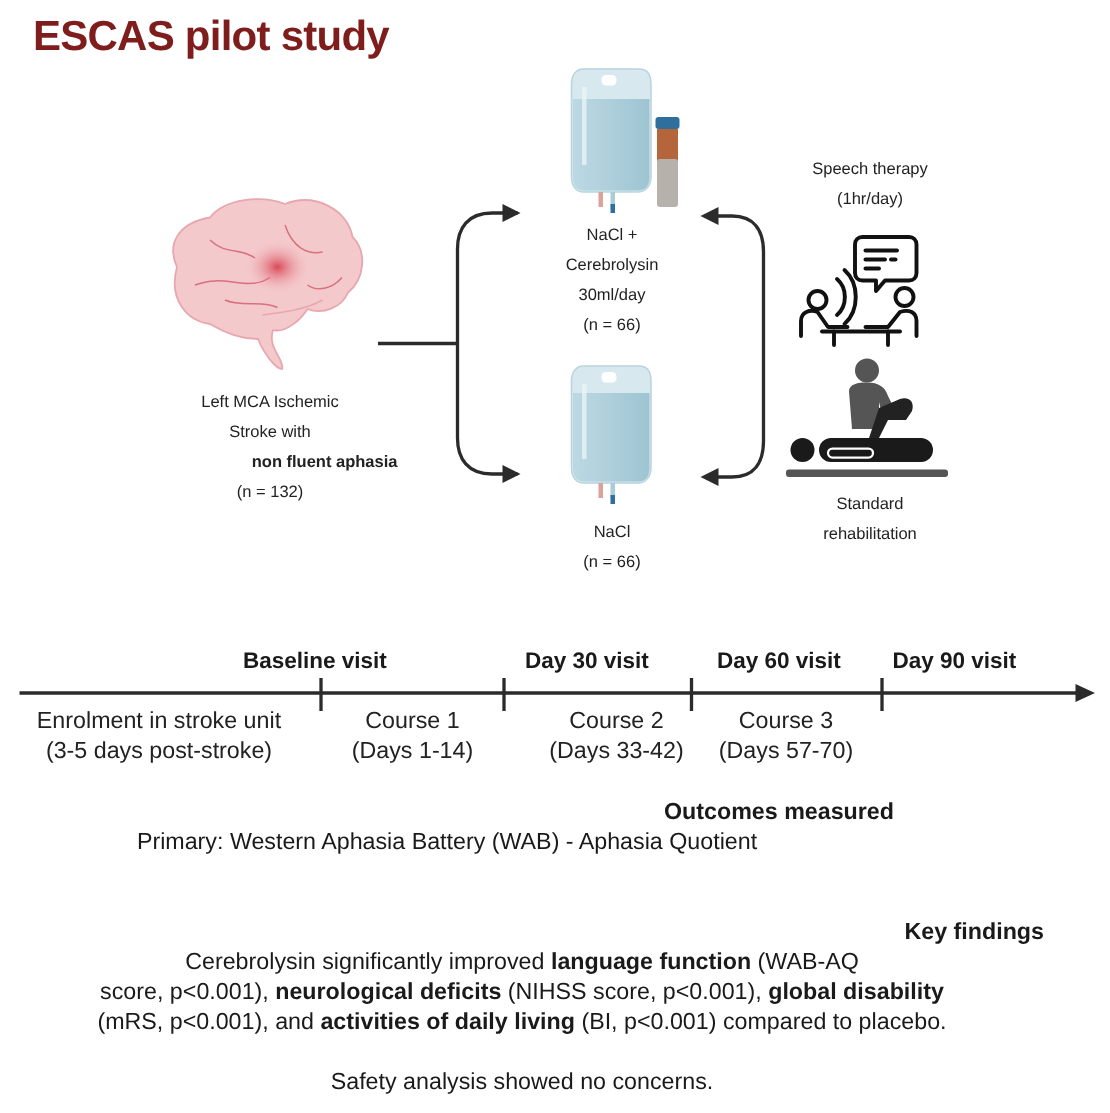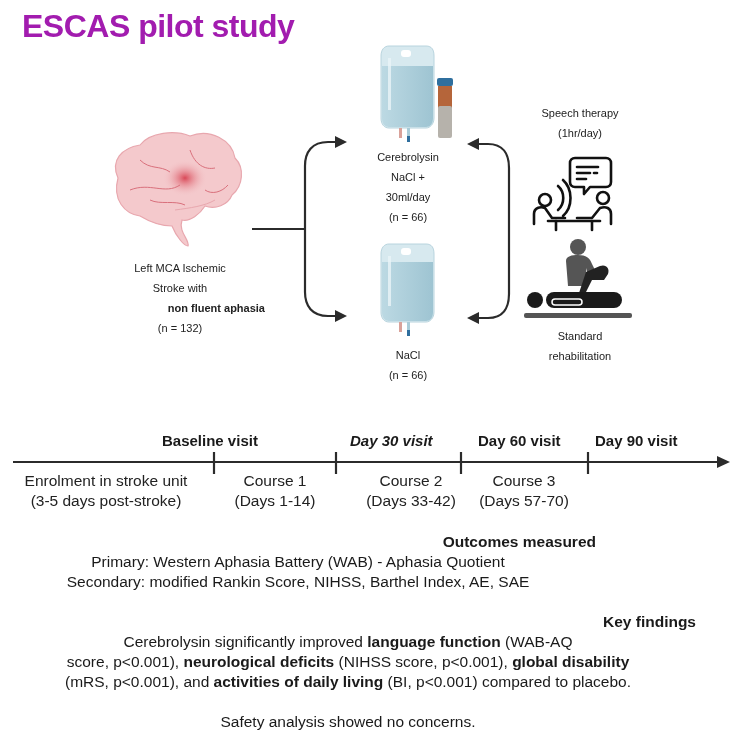--- a/index.html
+++ b/index.html
@@ -1,19 +1,19 @@
 <!DOCTYPE html>
 <html><head>
 <meta charset="utf-8">
 <style>
   html, body { margin: 0; padding: 0; background: #ffffff; }
   body { width: 740px; height: 742px; position: relative; overflow: hidden;
          font-family: "Liberation Sans", "DejaVu Sans", sans-serif; color: #1f1f1f; }
   .abs { position: absolute; }
-  .title { left: 22px; top: 8px; font-size: 32px; font-weight: bold; color: #a21caf; letter-spacing: -0.5px; }
+  .title { left: 22px; top: 8px; font-size: 28px; font-weight: bold; color: #7f1d1d; letter-spacing: -0.5px; }
   .center { text-align: center; }
   .lbl { font-size: 11px; line-height: 20px; color: #222; }
   svg { position: absolute; left: 0; top: 0; }
   .bold { font-weight: bold; text-align: right; }
   .tl-top { font-size: 15px; font-weight: bold; color: #1a1a1a; }
   .tl-bot { font-size: 15.5px; line-height: 20px; color: #222; text-align: center; }
   .outcomes { left: 0; width: 596px; top: 532px; text-align: center; font-size: 15.5px; line-height: 20px; color: #1a1a1a; }
   .findings { left: 0; width: 696px; top: 612px; text-align: center; font-size: 15.5px; line-height: 20px; color: #1a1a1a; }
   .findings p, .outcomes p { margin: 0; }
 </style>
@@ -116,43 +116,43 @@
 </svg>
 
 <div class="abs lbl center" style="left:95px; top:258px; width:170px;">
   <div>Left MCA Ischemic</div>
   <div>Stroke with</div>
   <div class="bold">non fluent aphasia</div>
   <div>(n = 132)</div>
 </div>
 
 <div class="abs lbl center" style="left:348px; top:147px; width:120px;">
+  <div>NaCl +</div>
   <div>Cerebrolysin</div>
-  <div>NaCl +</div>
   <div>30ml/day</div>
   <div>(n = 66)</div>
 </div>
 
 <div class="abs lbl center" style="left:348px; top:345px; width:120px;">
   <div>NaCl</div>
   <div>(n = 66)</div>
 </div>
 
 <div class="abs lbl center" style="left:510px; top:103px; width:140px;">
   <div>Speech therapy</div>
   <div>(1hr/day)</div>
 </div>
 
 <div class="abs lbl center" style="left:510px; top:326px; width:140px;">
   <div>Standard</div>
   <div>rehabilitation</div>
 </div>
 
 <div class="abs tl-top" style="left:162px; top:432px;">Baseline visit</div>
-<div class="abs tl-top" style="left:350px; top:432px;font-style:italic;">Day 30 visit</div>
+<div class="abs tl-top" style="left:350px; top:432px;">Day 30 visit</div>
 <div class="abs tl-top" style="left:478px; top:432px;">Day 60 visit</div>
 <div class="abs tl-top" style="left:595px; top:432px;">Day 90 visit</div>
 
 <div class="abs tl-bot" style="left:8px; top:471px; width:196px;">
   <div>Enrolment in stroke unit</div>
   <div>(3-5 days post-stroke)</div>
 </div>
 <div class="abs tl-bot" style="left:218px; top:471px; width:114px;">
   <div>Course 1</div>
   <div>(Days 1-14)</div>
@@ -162,21 +162,20 @@
   <div>(Days 33-42)</div>
 </div>
 <div class="abs tl-bot" style="left:464px; top:471px; width:120px;">
   <div>Course 3</div>
   <div>(Days 57-70)</div>
 </div>
 
 <div class="abs outcomes">
   <p class="bold">Outcomes measured</p>
   <p>Primary: Western Aphasia Battery (WAB) - Aphasia Quotient</p>
-  <p>Secondary: modified Rankin Score, NIHSS, Barthel Index, AE, SAE</p>
 </div>
 
 <div class="abs findings">
   <p class="bold">Key findings</p>
   <p><span>Cerebrolysin significantly improved </span><b>language function</b><span> (WAB-AQ</span></p>
   <p><span>score, p&lt;0.001), </span><b>neurological deficits</b><span> (NIHSS score, p&lt;0.001), </span><b>global disability</b></p>
   <p><span>(mRS, p&lt;0.001), and </span><b>activities of daily living</b><span> (BI, p&lt;0.001) compared to placebo.</span></p>
   <p style="margin-top:20px;">Safety analysis showed no concerns.</p>
 </div>
 

